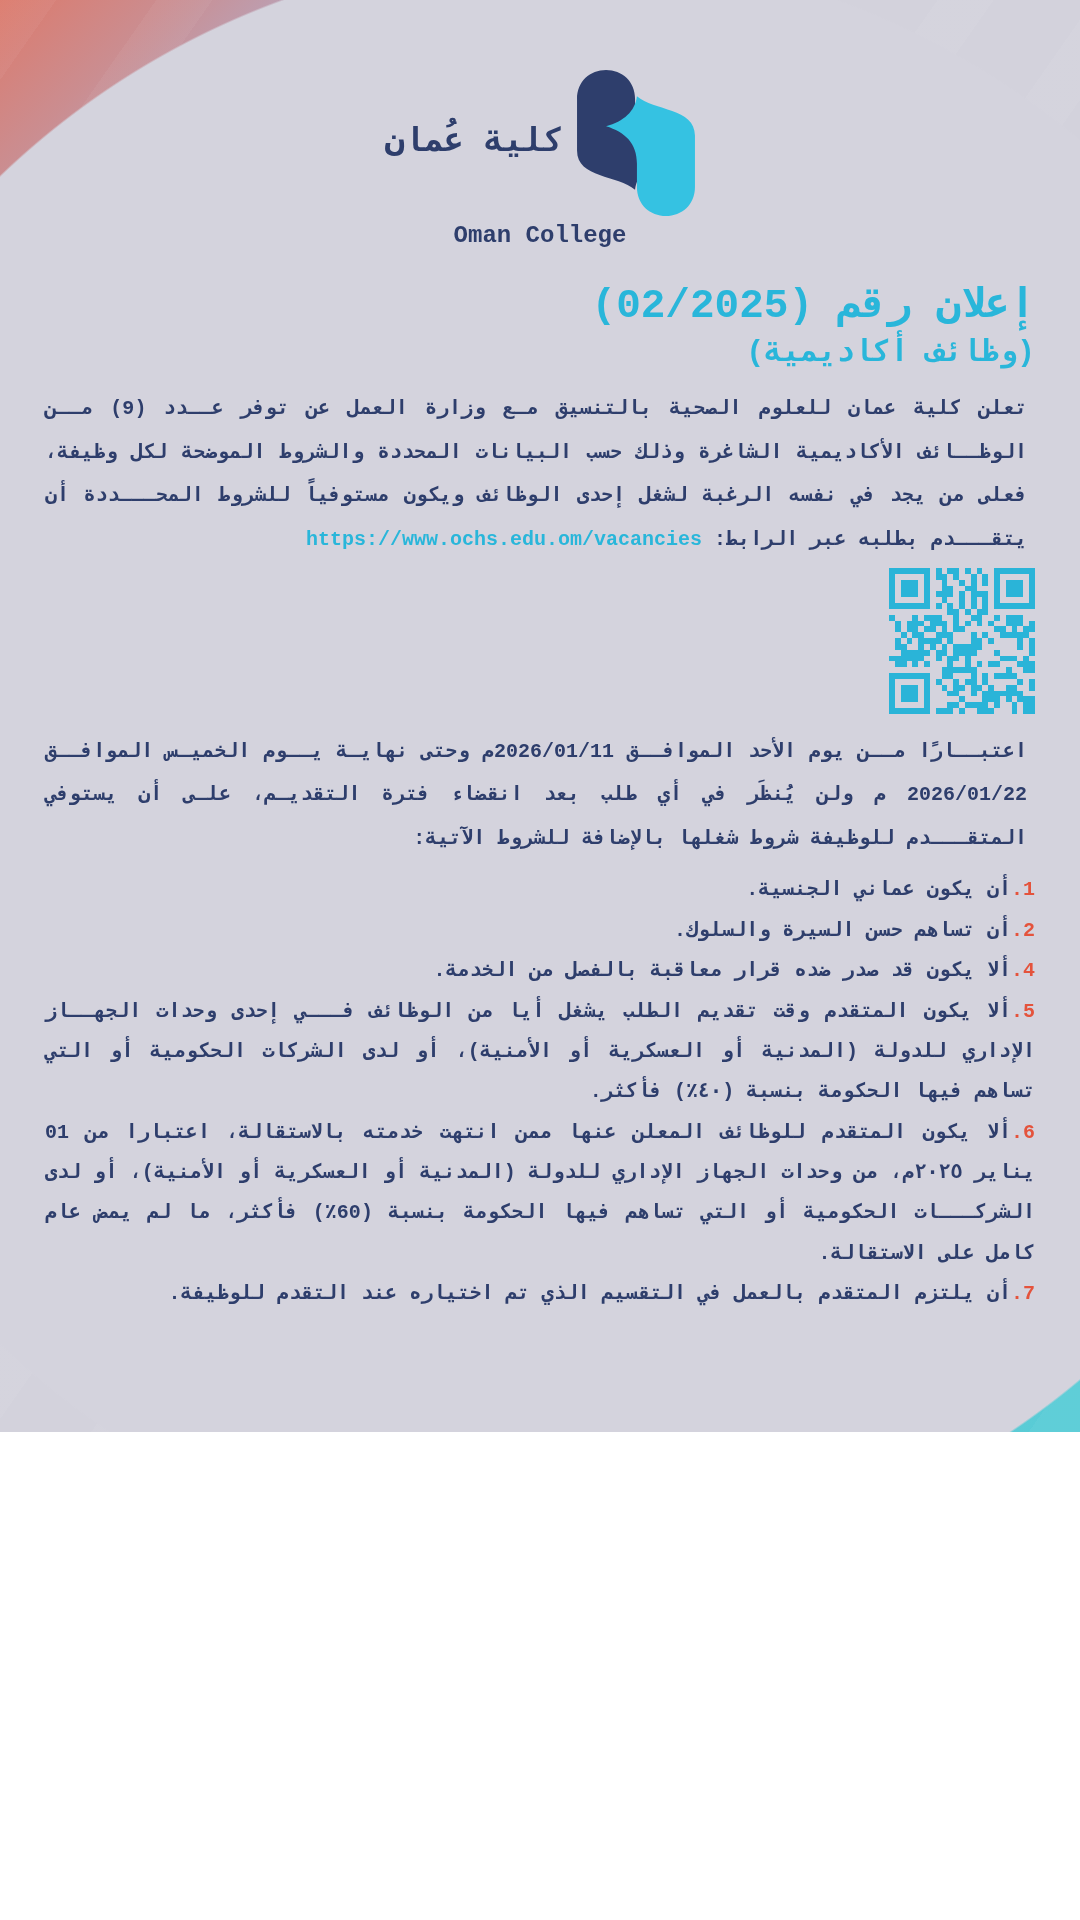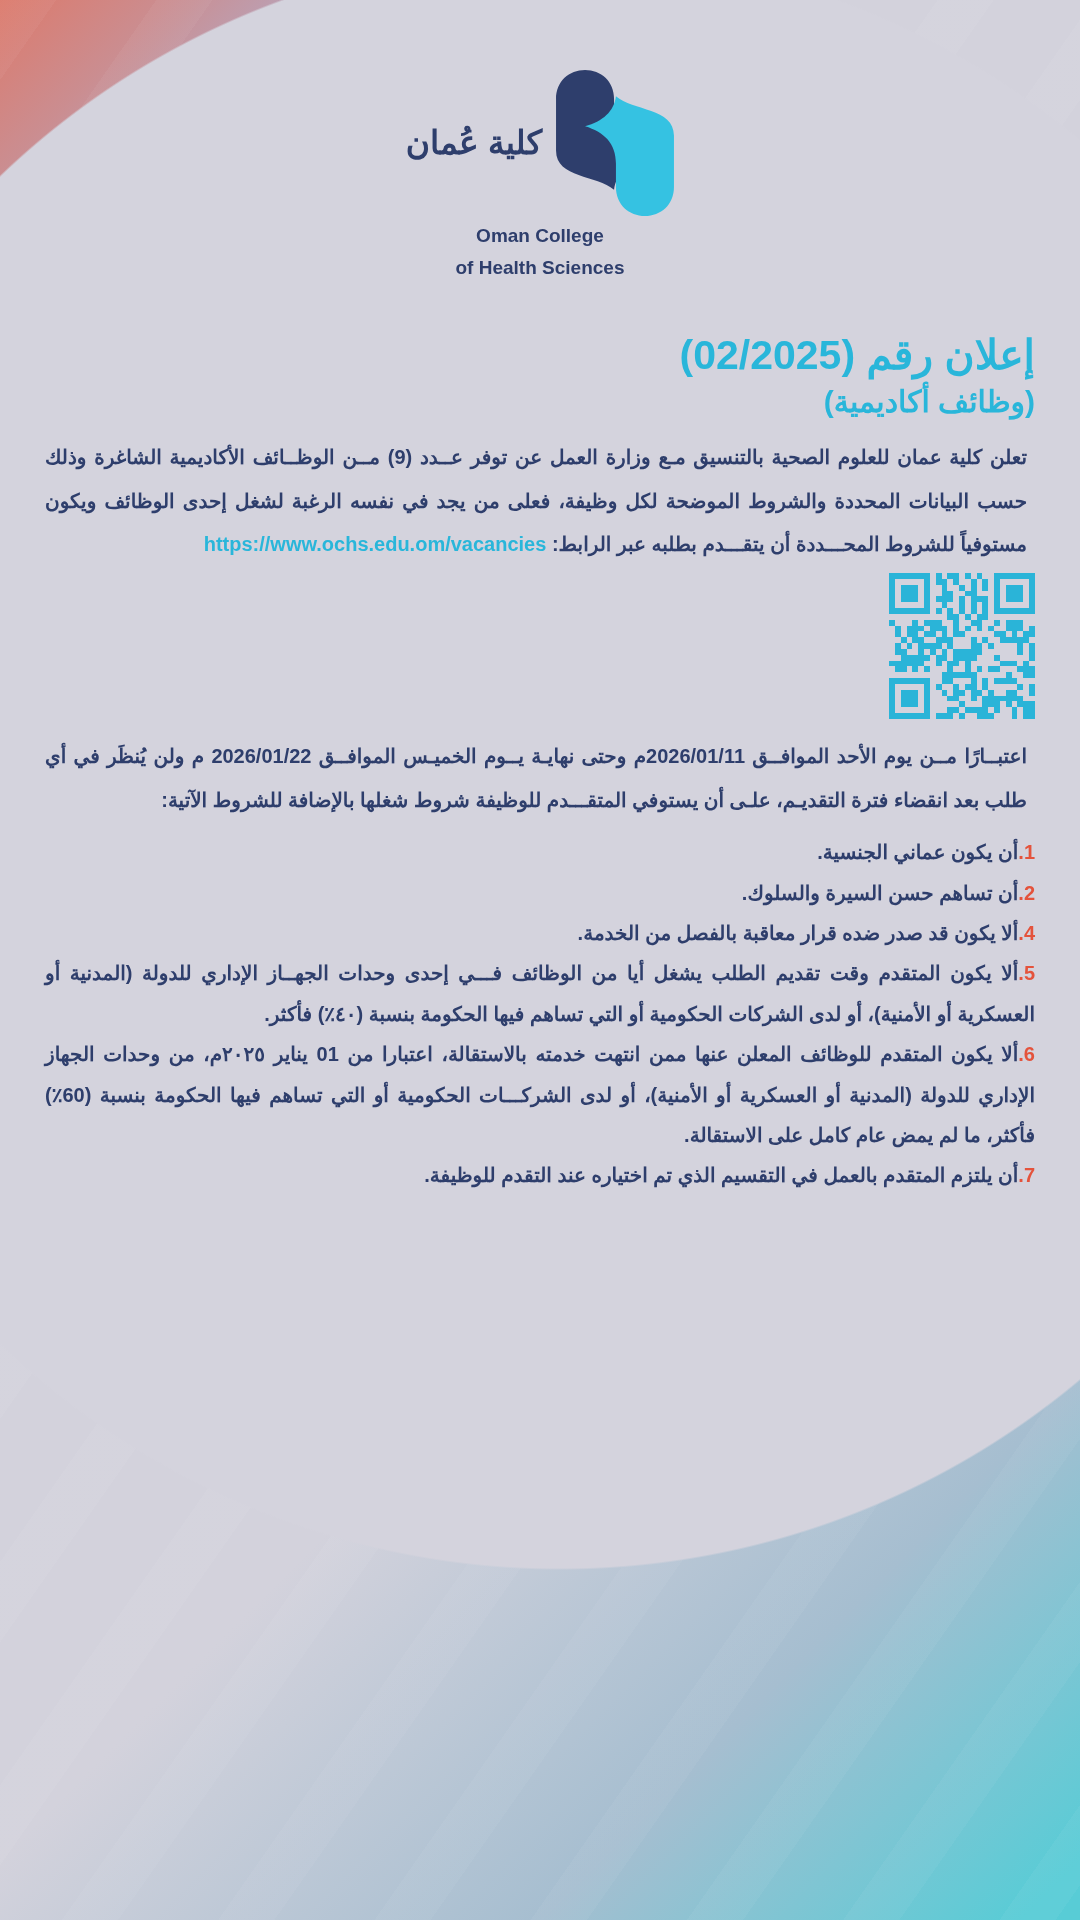--- a/index.html
+++ b/index.html
@@ -4,42 +4,42 @@
 <style>
   html,body{margin:0;padding:0;}
   :root{
     --navy:#2e3e6c;
     --cyan:#29b6da;
     --red:#e4533c;
     --bg:#d4d3dd;
   }
   .page{
     position:relative;
-    width:1080px;height:1920px;
+    width:1080px;height:1432px;
     overflow:hidden;
-    font-family:Liberation Sans, sans-serif;
+    font-family:Liberation Mono, monospace;
     background:
       radial-gradient(circle 810px at 560px 760px, var(--bg) 0, var(--bg) 808px, rgba(212,211,221,0) 810px),
       repeating-linear-gradient(125deg, rgba(255,255,255,0.045) 0 46px, rgba(255,255,255,0) 46px 128px),
       linear-gradient(135deg, #dc7a6c 0px, #cb8d90 120px, #b7a5bd 230px, #d3d2dc 340px, #d3d2dc 62%, #a6bed0 82%, #58ccd6 98%);
   }
   .content{
     position:absolute;inset:0;
     padding:70px 45px 0 45px;
     direction:rtl;
     box-sizing:border-box;
   }
   
   .logo{display:flex;flex-direction:column;align-items:center;direction:ltr;}
   .logo-top{display:flex;align-items:center;gap:14px;}
   .logo-ar{text-align:right;color:var(--navy);font-weight:700;font-size:33px;line-height:42px;direction:rtl;}
-  .logo-en{text-align:center;color:var(--navy);font-weight:700;font-size:19px;line-height:32px;margin-top:4px;}
+  .logo-en{text-align:center;color:var(--navy);font-weight:700;font-size:24px;line-height:32px;margin-top:4px;}
   .logo-mark{flex:0 0 auto;}
   
-  .title{margin-top:47px;text-align:right;color:var(--cyan);font-weight:700;font-size:41px;line-height:1.2;}
+  .title{margin-top:30px;text-align:right;color:var(--cyan);font-weight:700;font-size:41px;line-height:1.2;}
   .subtitle{margin-top:4px;text-align:right;color:var(--cyan);font-weight:700;font-size:30px;line-height:1.2;}
   
   .para{
     margin:16px 8px 0 0;
     color:var(--navy);
     font-weight:700;
     font-size:20px;
     line-height:2.18;
     text-align:justify;
   }
@@ -69,21 +69,20 @@
         <div class="logo-ar">
           <div>كلية عُمان</div>
         </div>
         <svg class="logo-mark" width="118" height="146" viewBox="0 0 126 156" aria-hidden="true">
           <path d="M 0 31 C 0 12, 14 0, 31 0 C 48 0, 62 12, 62 31 L 62 56 C 62 78, 75 90, 95 96 C 76 101, 64 112, 62 128 C 44 112, 0 116, 0 86 Z" fill="#2e3e6c"></path>
           <path d="M 0 31 C 0 12, 14 0, 31 0 C 48 0, 62 12, 62 31 L 62 56 C 62 78, 75 90, 95 96 C 76 101, 64 112, 62 128 C 44 112, 0 116, 0 86 Z" fill="#35c2e2" transform="rotate(180,63,78)"></path>
         </svg>
       </div>
       <div class="logo-en">
         <div>Oman College</div>
-        <div>of Health Sciences</div>
       </div>
     </div>
 
     <div class="title">إعلان رقم (02/2025)</div>
     <div class="subtitle">(وظائف أكاديمية)</div>
 
     <p class="para"><span>تعلن كلية عمان للعلوم الصحية بالتنسيق مـع وزارة العمل عن توفر عــدد (9) مــن الوظــائف الأكاديمية الشاغرة وذلك حسب البيانات المحددة والشروط الموضحة لكل وظيفة، فعلى من يجد في نفسه الرغبة لشغل إحدى الوظائف ويكون مستوفياً للشروط المحـــددة أن يتقـــدم بطلبه عبر الرابط: </span><a class="link" href="#" dir="ltr">https://www.ochs.edu.om/vacancies</a></p>
 
     <div class="qr-wrap">
       <svg class="qr" id="qr-svg" viewBox="0 0 25 25" shape-rendering="crispEdges" aria-hidden="true">

